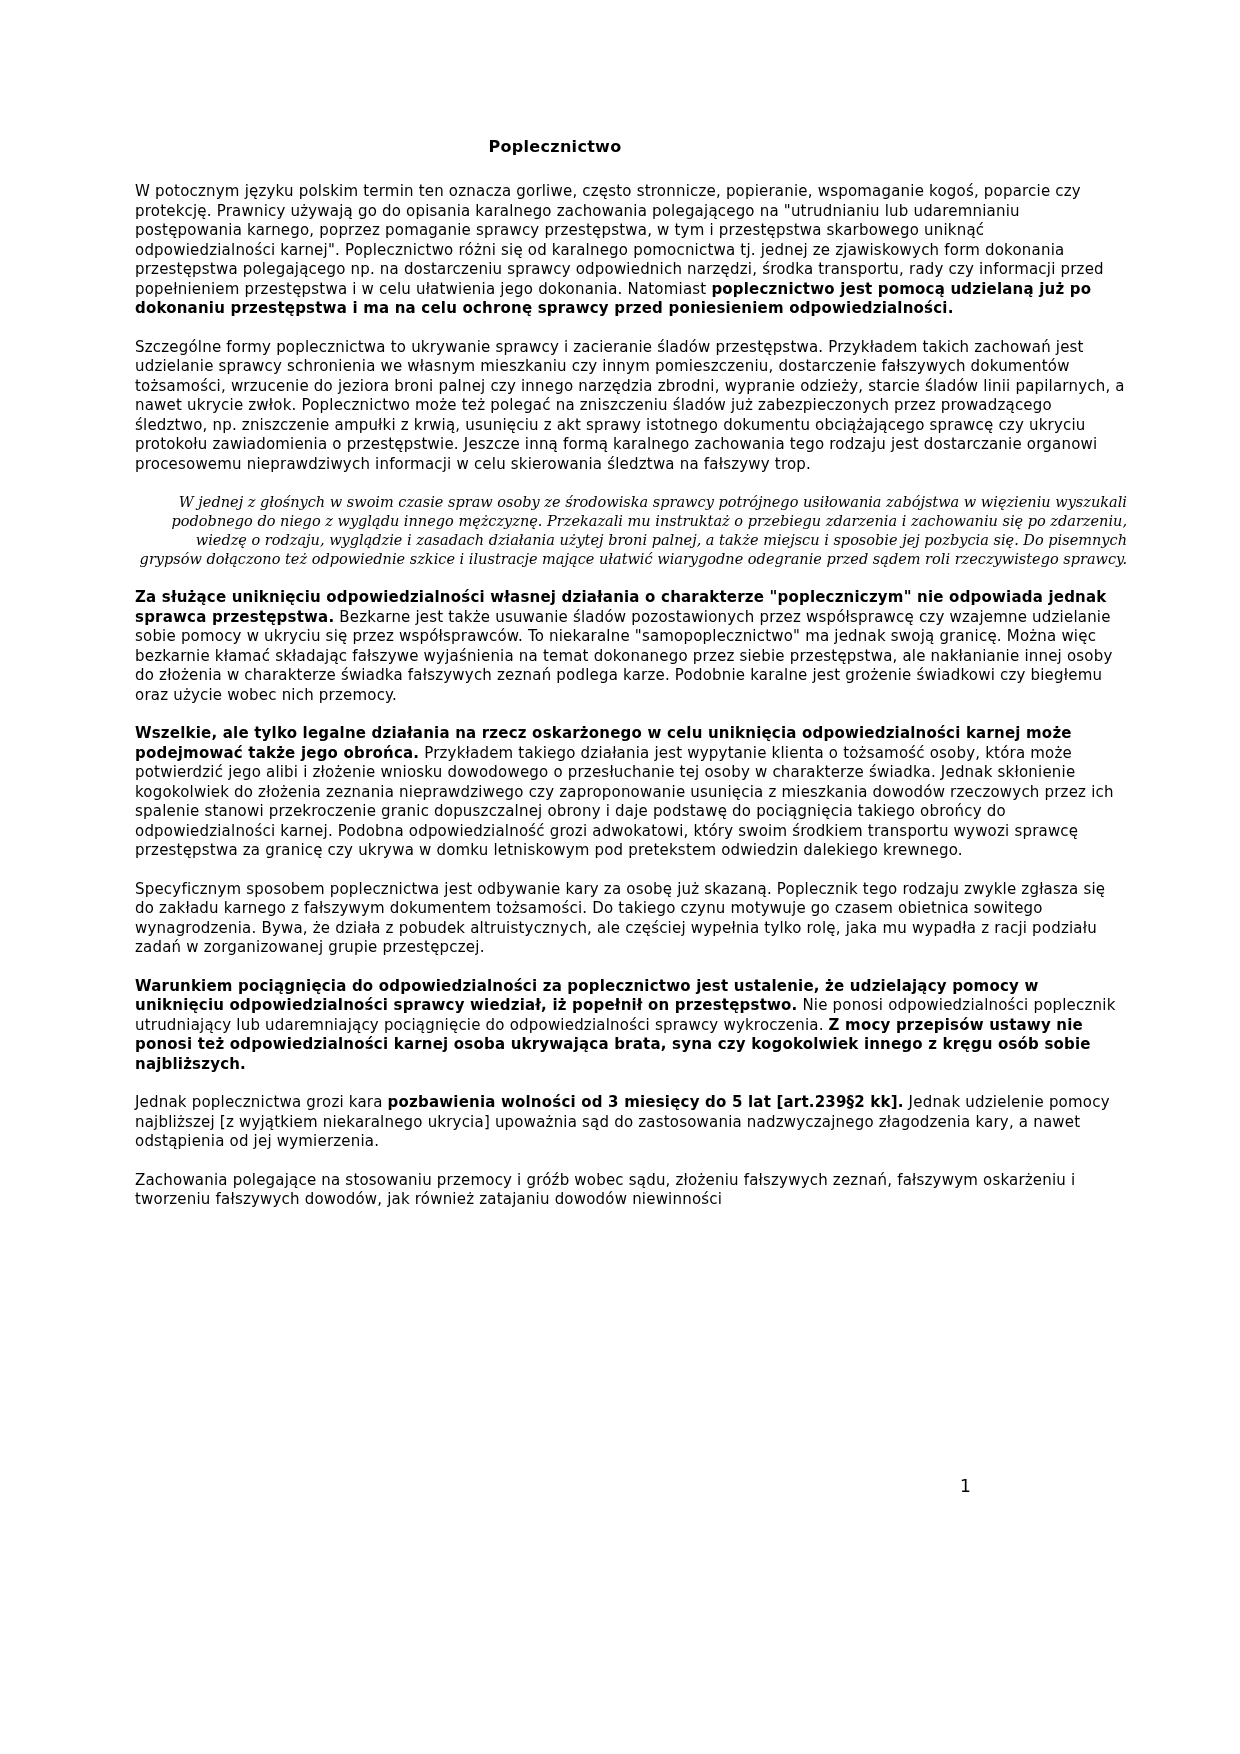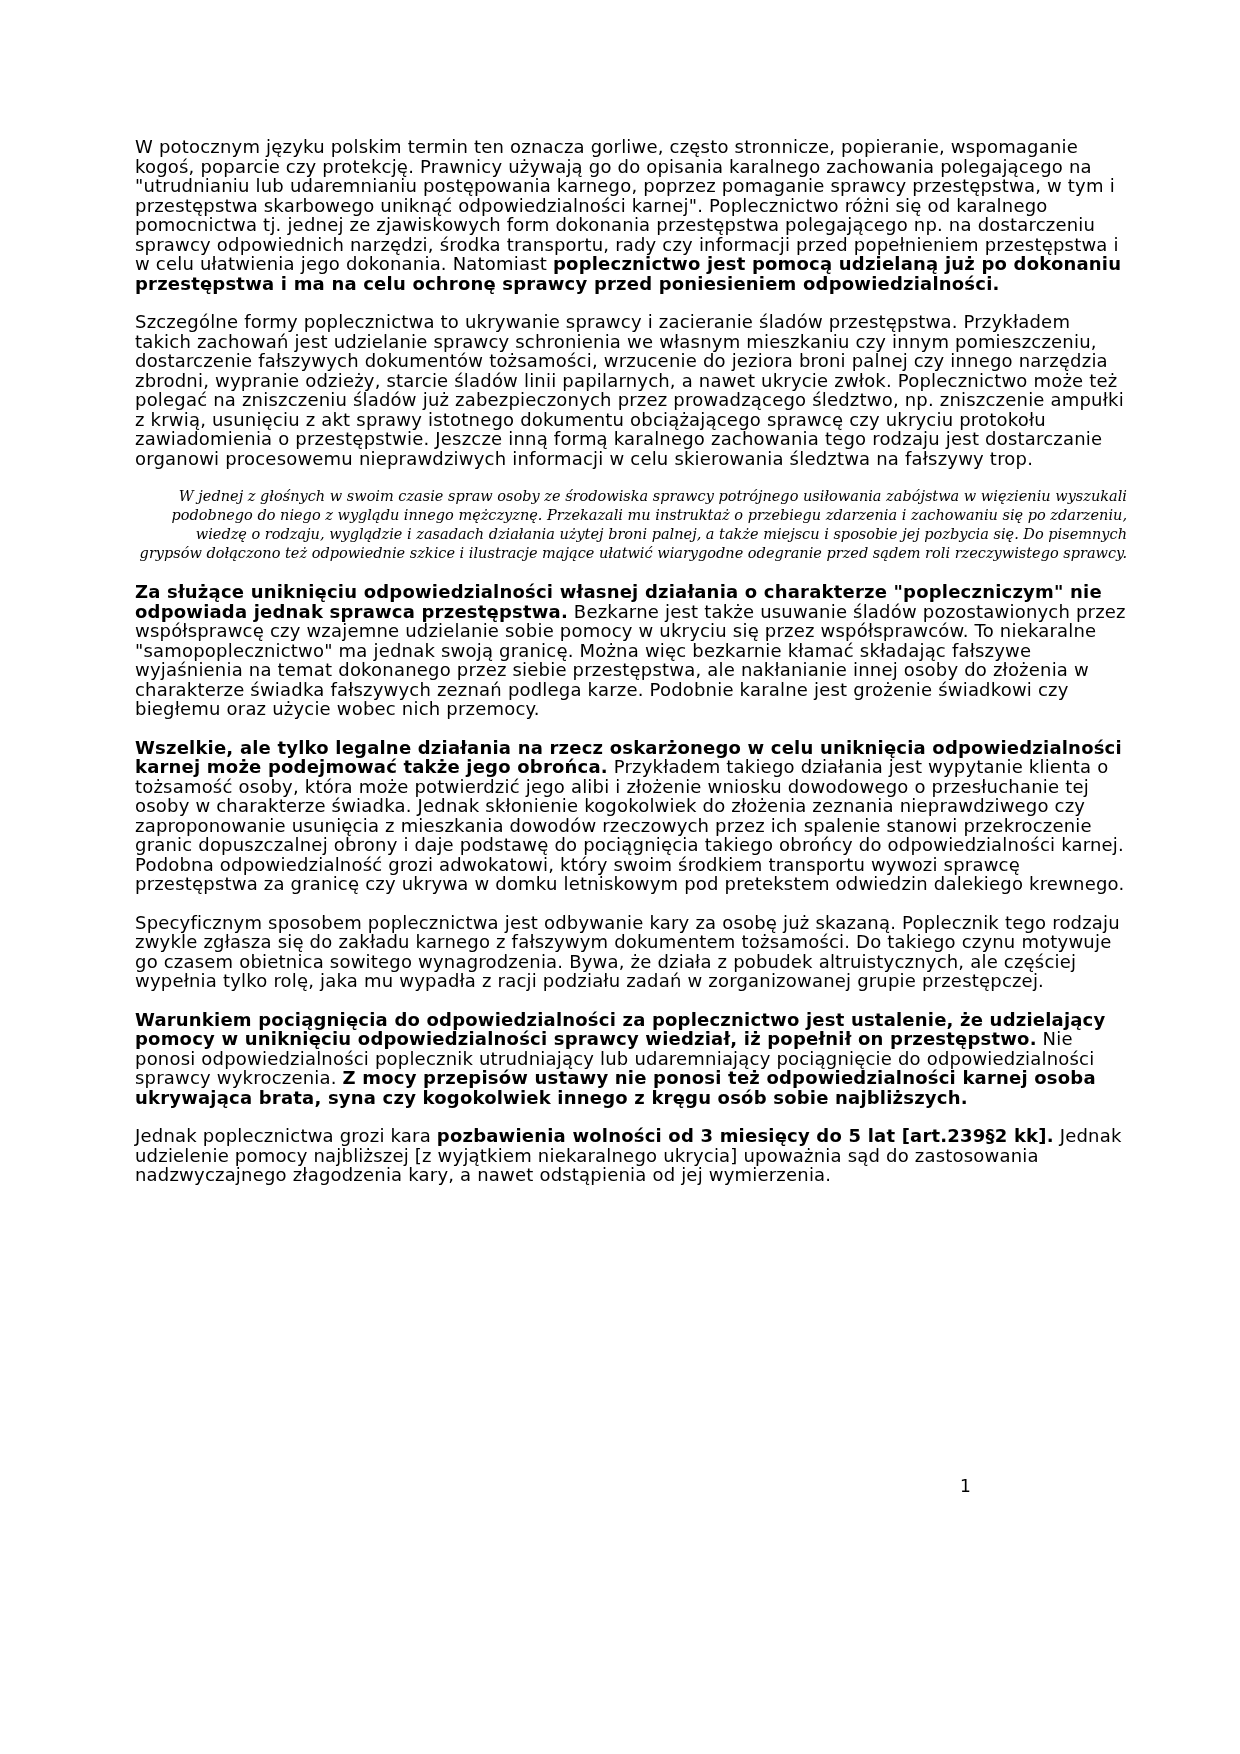--- a/index.html
+++ b/index.html
@@ -20,21 +20,21 @@
   }
   .doc-title {
     width: 840px;
     text-align: center;
     font-size: 16px;
     font-weight: bold;
     margin-bottom: 26px;
     letter-spacing: 0.3px;
   }
   .doc-body p.para {
-    font-size: 18px;
+    font-size: 15px;
     line-height: 19.5px;
     letter-spacing: 0.2px;
     margin-bottom: 19px;
     text-align: left;
   }
   .doc-body p.para.italic {
     font-family: "DejaVu Serif", serif;
     font-style: italic;
     font-size: 14.5px;
     line-height: 19px;
@@ -46,25 +46,27 @@
     position: absolute;
     left: 960px;
     top: 1476px;
     font-size: 17px;
   }
 </style>
 </head>
 <body>
 
 <div class="page">
+  <div class="doc-title">Poplecznictwo</div>
   <div class="doc-body" id="doc-body">
       <p class="para"><span>W potocznym języku polskim termin ten oznacza gorliwe, często stronnicze, popieranie, wspomaganie kogoś, poparcie czy protekcję. Prawnicy używają go do opisania karalnego zachowania polegającego na "utrudnianiu lub udaremnianiu postępowania karnego, poprzez pomaganie sprawcy przestępstwa, w tym i przestępstwa skarbowego uniknąć odpowiedzialności karnej". Poplecznictwo różni się od karalnego pomocnictwa tj. jednej ze zjawiskowych form dokonania przestępstwa polegającego np. na dostarczeniu sprawcy odpowiednich narzędzi, środka transportu, rady czy informacji przed popełnieniem przestępstwa i w celu ułatwienia jego dokonania. Natomiast </span><span class="bold">poplecznictwo jest pomocą udzielaną już po dokonaniu przestępstwa i ma na celu ochronę sprawcy przed poniesieniem odpowiedzialności.</span></p>
       <p class="para"><span>Szczególne formy poplecznictwa to ukrywanie sprawcy i zacieranie śladów przestępstwa. Przykładem takich zachowań jest udzielanie sprawcy schronienia we własnym mieszkaniu czy innym pomieszczeniu, dostarczenie fałszywych dokumentów tożsamości, wrzucenie do jeziora broni palnej czy innego narzędzia zbrodni, wypranie odzieży, starcie śladów linii papilarnych, a nawet ukrycie zwłok. Poplecznictwo może też polegać na zniszczeniu śladów już zabezpieczonych przez prowadzącego śledztwo, np. zniszczenie ampułki z krwią, usunięciu z akt sprawy istotnego dokumentu obciążającego sprawcę czy ukryciu protokołu zawiadomienia o przestępstwie. Jeszcze inną formą karalnego zachowania tego rodzaju jest dostarczanie organowi procesowemu nieprawdziwych informacji w celu skierowania śledztwa na fałszywy trop.</span></p>
       <p class="para italic"><span>W jednej z głośnych w swoim czasie spraw osoby ze środowiska sprawcy potrójnego usiłowania zabójstwa w więzieniu wyszukali podobnego do niego z wyglądu innego mężczyznę. Przekazali mu instruktaż o przebiegu zdarzenia i zachowaniu się po zdarzeniu, wiedzę o rodzaju, wyglądzie i zasadach działania użytej broni palnej, a także miejscu i sposobie jej pozbycia się. Do pisemnych grypsów dołączono też odpowiednie szkice i ilustracje mające ułatwić wiarygodne odegranie przed sądem roli rzeczywistego sprawcy.</span></p>
       <p class="para"><span class="bold">Za służące uniknięciu odpowiedzialności własnej działania o charakterze "popleczniczym" nie odpowiada jednak sprawca przestępstwa.</span><span> Bezkarne jest także usuwanie śladów pozostawionych przez współsprawcę czy wzajemne udzielanie sobie pomocy w ukryciu się przez współsprawców. To niekaralne "samopoplecznictwo" ma jednak swoją granicę. Można więc bezkarnie kłamać składając fałszywe wyjaśnienia na temat dokonanego przez siebie przestępstwa, ale nakłanianie innej osoby do złożenia w charakterze świadka fałszywych zeznań podlega karze. Podobnie karalne jest grożenie świadkowi czy biegłemu oraz użycie wobec nich przemocy.</span></p>
       <p class="para"><span class="bold">Wszelkie, ale tylko legalne działania na rzecz oskarżonego w celu uniknięcia odpowiedzialności karnej może podejmować także jego obrońca.</span><span> Przykładem takiego działania jest wypytanie klienta o tożsamość osoby, która może potwierdzić jego alibi i złożenie wniosku dowodowego o przesłuchanie tej osoby w charakterze świadka. Jednak skłonienie kogokolwiek do złożenia zeznania nieprawdziwego czy zaproponowanie usunięcia z mieszkania dowodów rzeczowych przez ich spalenie stanowi przekroczenie granic dopuszczalnej obrony i daje podstawę do pociągnięcia takiego obrońcy do odpowiedzialności karnej. Podobna odpowiedzialność grozi adwokatowi, który swoim środkiem transportu wywozi sprawcę przestępstwa za granicę czy ukrywa w domku letniskowym pod pretekstem odwiedzin dalekiego krewnego.</span></p>
       <p class="para"><span>Specyficznym sposobem poplecznictwa jest odbywanie kary za osobę już skazaną. Poplecznik tego rodzaju zwykle zgłasza się do zakładu karnego z fałszywym dokumentem tożsamości. Do takiego czynu motywuje go czasem obietnica sowitego wynagrodzenia. Bywa, że działa z pobudek altruistycznych, ale częściej wypełnia tylko rolę, jaka mu wypadła z racji podziału zadań w zorganizowanej grupie przestępczej.</span></p>
       <p class="para"><span class="bold">Warunkiem pociągnięcia do odpowiedzialności za poplecznictwo jest ustalenie, że udzielający pomocy w uniknięciu odpowiedzialności sprawcy wiedział, iż popełnił on przestępstwo.</span><span> Nie ponosi odpowiedzialności poplecznik utrudniający lub udaremniający pociągnięcie do odpowiedzialności sprawcy wykroczenia. </span><span class="bold">Z mocy przepisów ustawy nie ponosi też odpowiedzialności karnej osoba ukrywająca brata, syna czy kogokolwiek innego z kręgu osób sobie najbliższych.</span></p>
       <p class="para"><span>Jednak poplecznictwa grozi kara </span><span class="bold">pozbawienia wolności od 3 miesięcy do 5 lat [art.239§2 kk].</span><span> Jednak udzielenie pomocy najbliższej [z wyjątkiem niekaralnego ukrycia] upoważnia sąd do zastosowania nadzwyczajnego złagodzenia kary, a nawet odstąpienia od jej wymierzenia.</span></p>
+      <p class="para"><span>Zachowania polegające na stosowaniu przemocy i gróźb wobec sądu, złożeniu fałszywych zeznań, fałszywym oskarżeniu i tworzeniu fałszywych dowodów, jak również zatajaniu dowodów niewinności</span></p>
     </div>
 </div>
 
 <div class="page-number">1</div>
 
 </body></html>

